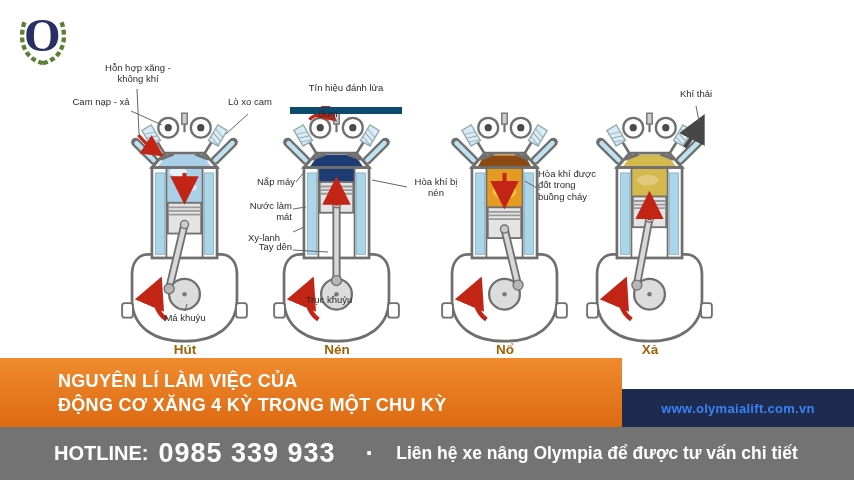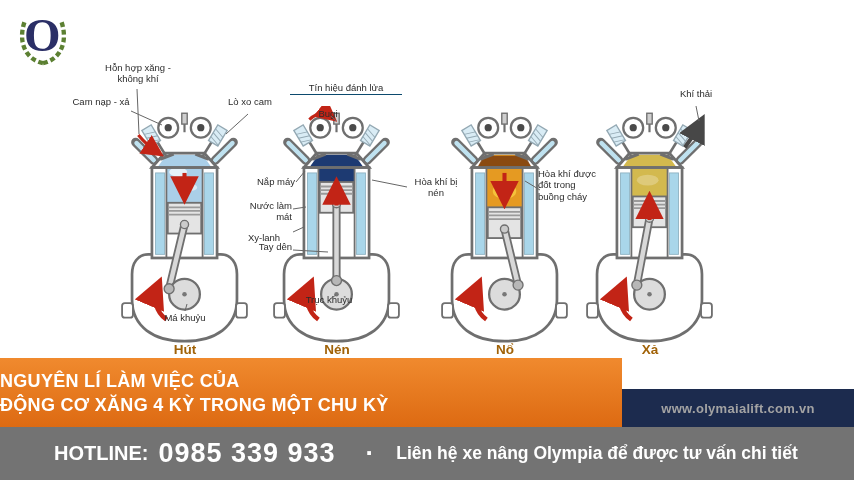--- a/index.html
+++ b/index.html
@@ -11,29 +11,29 @@
   .logo-o-wrap{position:relative;display:inline-block;}
   .wreath{position:absolute;left:-10px;top:-4px;}
   .logo-o{font-size:47px;font-weight:bold;line-height:1;position:relative;}
   .logo-rest{font-size:33px;font-weight:bold;letter-spacing:5px;line-height:1;}
   
   .engine{position:absolute;top:106px;width:145px;height:237px;}
   .stroke-label{position:absolute;top:342px;width:60px;text-align:center;font-weight:bold;
         font-size:13.5px;color:#a16207;}
   
   .lbl{position:absolute;font-size:9.5px;line-height:1.2;color:#2b2b2b;}
-  .underlined{border-bottom:1px solid #0c4a6e;padding-bottom:1px;}
+  .underlined{border-bottom:7px solid #0c4a6e;padding-bottom:14px;}
   .leaders{position:absolute;left:0;top:0;pointer-events:none;}
   
   .banner-orange{position:absolute;left:0;top:358px;width:622px;height:69px;
         background:linear-gradient(#f08a2e,#dd6a12);color:#fff;font-weight:bold;
         font-size:18px;letter-spacing:.3px;padding-top:11px;box-sizing:border-box;}
-  .banner-orange div{line-height:24px;}
+  .banner-orange div{padding-left:58px;line-height:24px;}
   .banner-navy{position:absolute;left:622px;top:389px;width:232px;height:38px;background:#1c2b4e;
-        display:flex;align-items:center;justify-content:center;color:#a3a3a3;font-weight:bold;
+        display:flex;align-items:center;justify-content:center;color:#3b82f6;font-weight:bold;
         font-size:13px;letter-spacing:.3px;}
   .footer-red{position:absolute;left:0;top:427px;width:854px;height:53px;background:#737373;
         display:flex;align-items:center;color:#fff;padding-left:54px;box-sizing:border-box;}
   .hotline-label{font-weight:bold;font-size:20px;margin-right:10px;}
   .hotline-number{font-weight:bold;font-size:27px;letter-spacing:1px;}
   .sep-dot{font-weight:bold;font-size:26px;margin:0 22px 0 30px;}
   .hotline-cta{font-weight:bold;font-size:17.5px;}
 </style>
 </head>
 <body>

